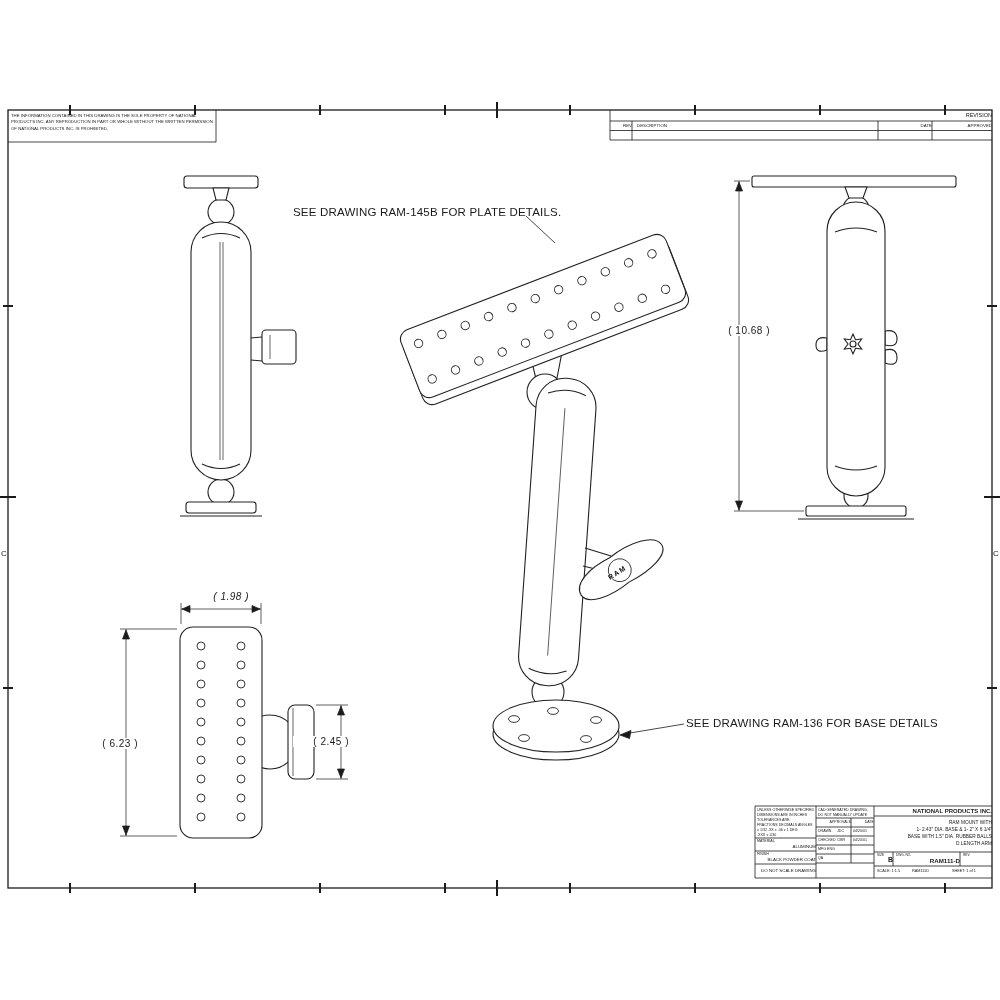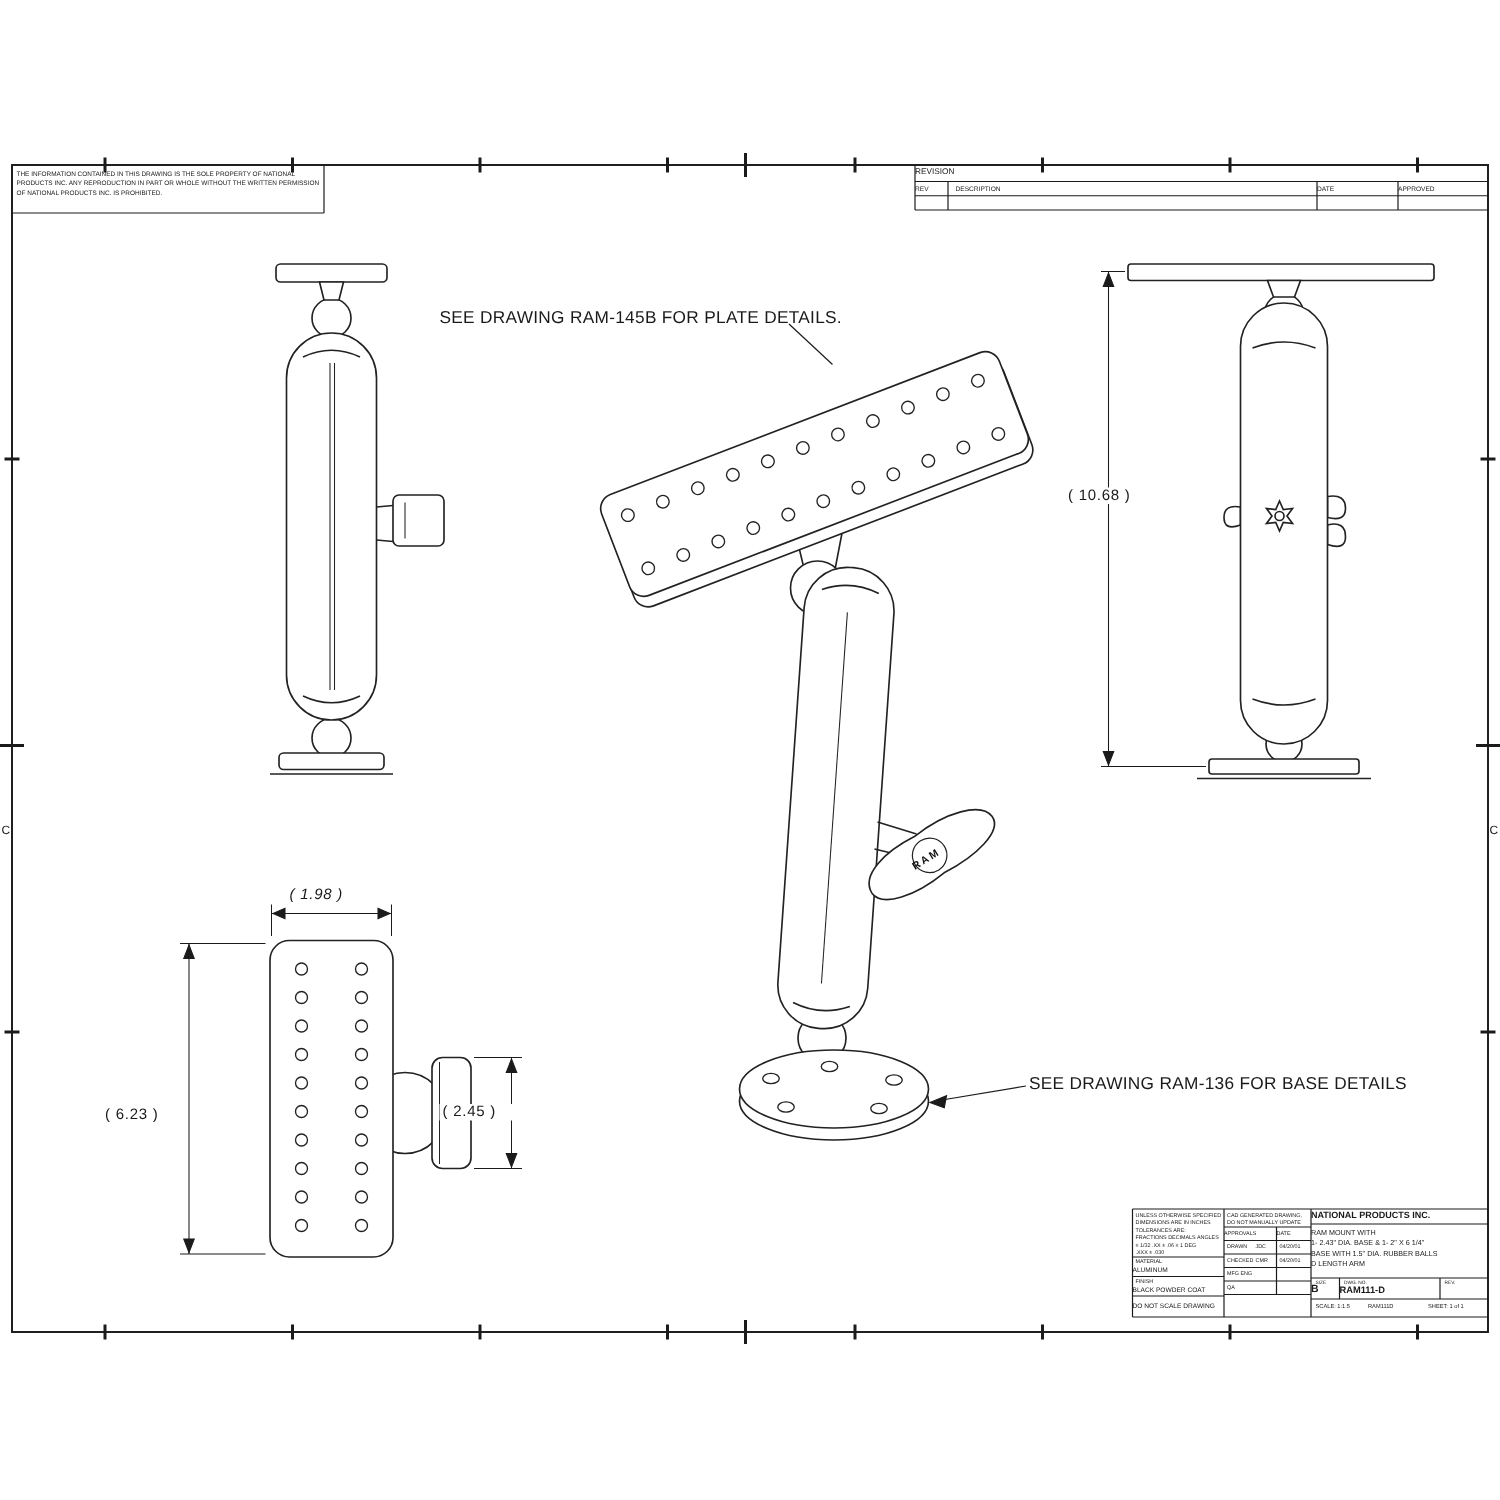--- a/index.html
+++ b/index.html
@@ -1,21 +1,21 @@
 <!DOCTYPE html>
 <html><head>
 <meta charset="utf-8">
 <style>
   html,body{margin:0;padding:0;background:#ffffff;}
   .page{position:relative;width:1000px;height:1000px;background:#fff;
         font-family:"Liberation Sans",sans-serif;color:#1a1a1a;overflow:hidden;}
   .page svg{position:absolute;left:0;top:0;}
   .txt{position:absolute;white-space:nowrap;color:#1a1a1a;}
   .pre{white-space:pre-line;}
-  .c{text-align:left;}
+  .c{text-align:right;}
   .bg{background:#fff;padding:0 2px;}
   .note{font-size:11.5px;letter-spacing:.2px;}
   .dim{font-size:10px;letter-spacing:.5px;}
   .tiny{font-size:3.6px;line-height:1.4;}
   .small{font-size:4.4px;line-height:1.3;}
   .zone{font-size:8px;}
   .bold{font-weight:bold;}
 </style>
 </head>
 <body>
@@ -273,21 +273,21 @@
 <div class="txt c" style="left:610px;top:123px;width:22px;font-size:4.4px;">REV</div>
 <div class="txt" style="left:637px;top:123px;font-size:4.4px;">DESCRIPTION</div>
 <div class="txt c" style="left:878px;top:123px;width:54px;font-size:4.4px;">DATE</div>
 <div class="txt c" style="left:932px;top:123px;width:60px;font-size:4.4px;">APPROVED</div>
 
 <div class="txt note" style="left:293px;top:206px;">SEE DRAWING RAM-145B FOR PLATE DETAILS.</div>
 <div class="txt note" style="left:686px;top:717px;">SEE DRAWING RAM-136 FOR BASE DETAILS</div>
 
 <div class="txt dim c bg" style="left:710px;top:325px;width:58px;">( 10.68 )</div>
 <div class="txt dim c" style="left:193px;top:591px;width:56px;font-style:italic;">( 1.98 )</div>
-<div class="txt dim c bg" style="left:68px;top:738px;width:52px;">( 6.23 )</div>
+<div class="txt dim c bg" style="left:84px;top:738px;width:52px;">( 6.23 )</div>
 <div class="txt dim c bg" style="left:293px;top:736px;width:54px;">( 2.45 )</div>
 
 <div class="txt zone" style="left:1px;top:549px;">C</div>
 <div class="txt zone" style="left:993px;top:549px;">C</div>
 
 <div class="txt tiny pre" style="left:757px;top:808px;width:58px;">UNLESS OTHERWISE SPECIFIED
 DIMENSIONS ARE IN INCHES
 TOLERANCES ARE:
 FRACTIONS   DECIMALS   ANGLES
 ± 1/32    .XX ± .06    ± 1 DEG

